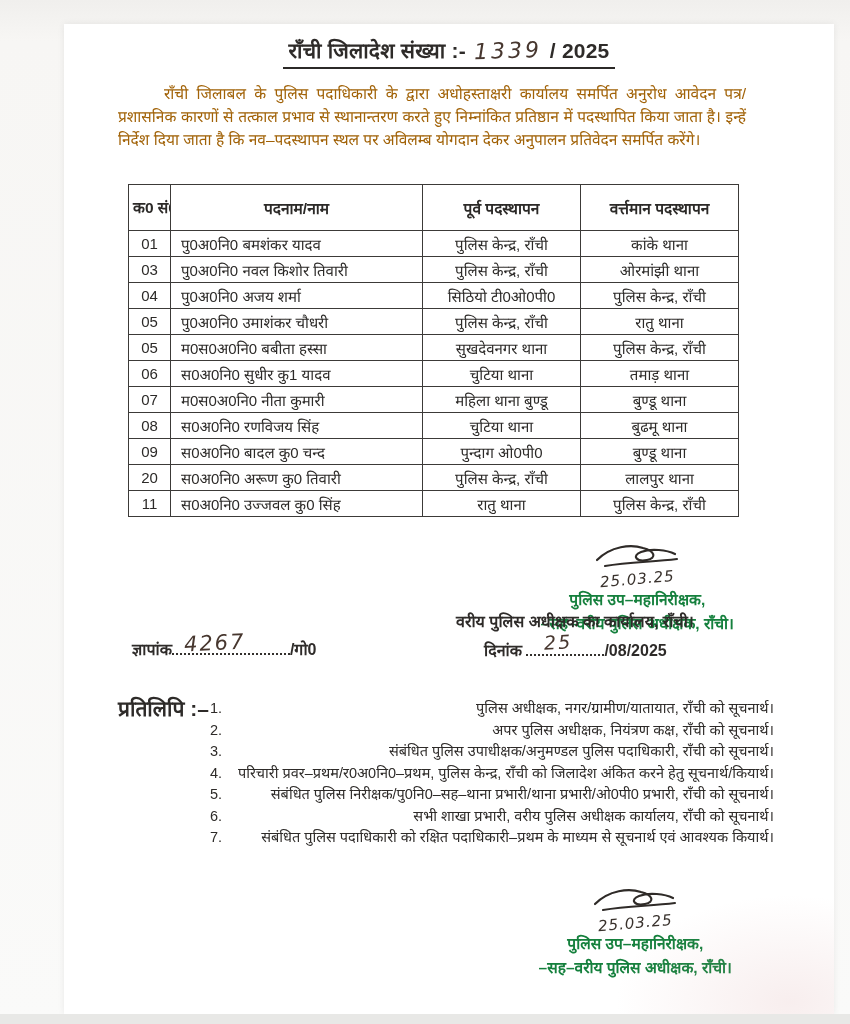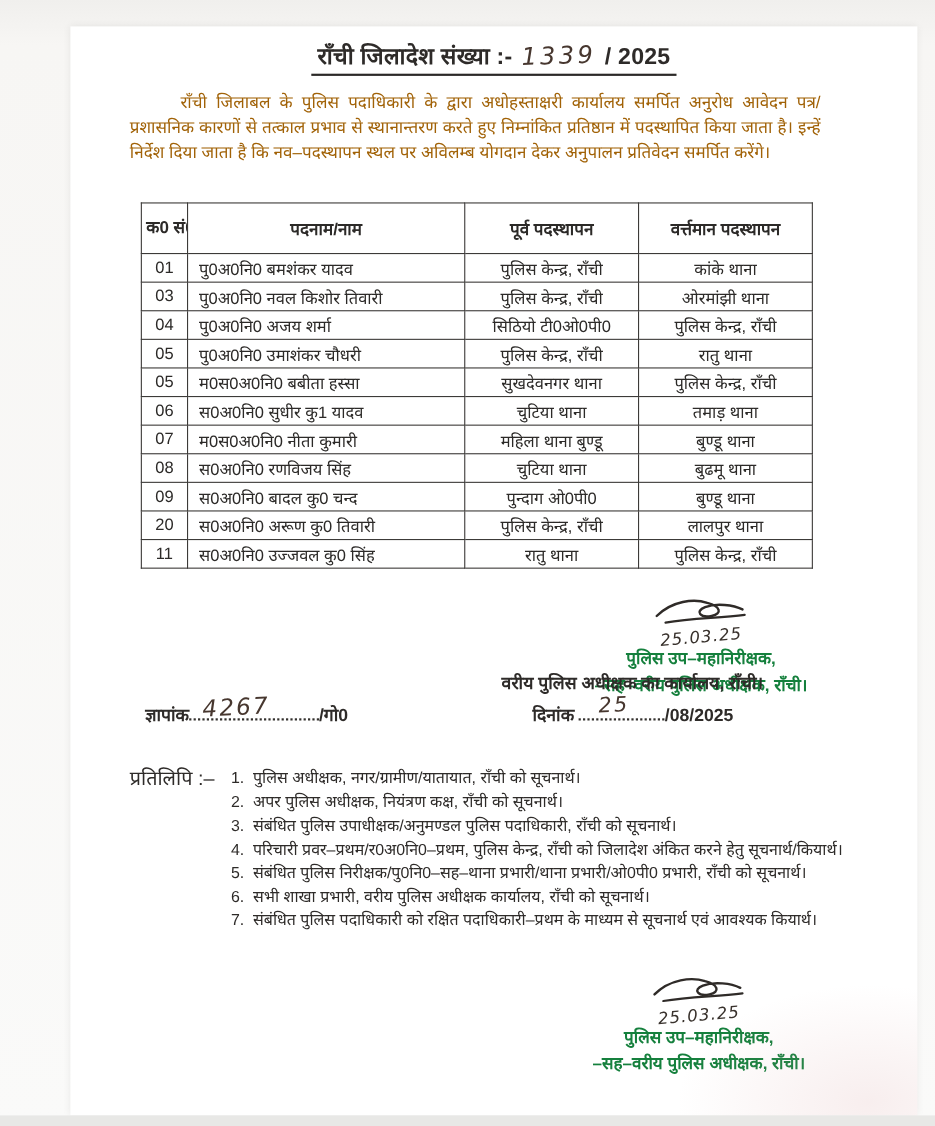--- a/index.html
+++ b/index.html
@@ -79,25 +79,25 @@
   .hand-over {
     position:absolute; left:12px; bottom:-2px; font-size:21px; letter-spacing:2px;
     transform:rotate(-3deg); white-space:nowrap;
   }
   .hand-over.small { font-size:19px; left:18px; }
   .office-block { position:absolute; top:584px; left:392px; font-size:16px; font-weight:600; line-height:27px; }
   .office-date-row { margin-top:2px;margin-left:28px; }
 
   
   .copies { position:absolute; top:674px; left:54px; width:656px; display:flex; align-items:flex-start; }
-  .copies-label { font-size:18px; font-weight:400; width:92px; flex:none; line-height:21.5px; }
+  .copies-label { font-size:21px; font-weight:700; width:92px; flex:none; line-height:21.5px; }
   .copies-items { flex:1; }
   .copy-item { display:flex; font-size:14.5px; line-height:21.5px; font-weight:500; color:#2e2b29; }
   .copy-num { flex:none; width:20px; }
-  .copy-text { flex:1; }
+  .copy-text { flex:1;text-align:right; }
 </style>
 </head>
 <body>
 
 <div class="photo-bg"></div>
 
 <div class="page">
 
   <div class="title-wrap">
     <span class="doc-title"><span>राँची जिलादेश संख्या :-</span><span class="hand hand-number-title">1339</span><span>/ 2025</span></span>

